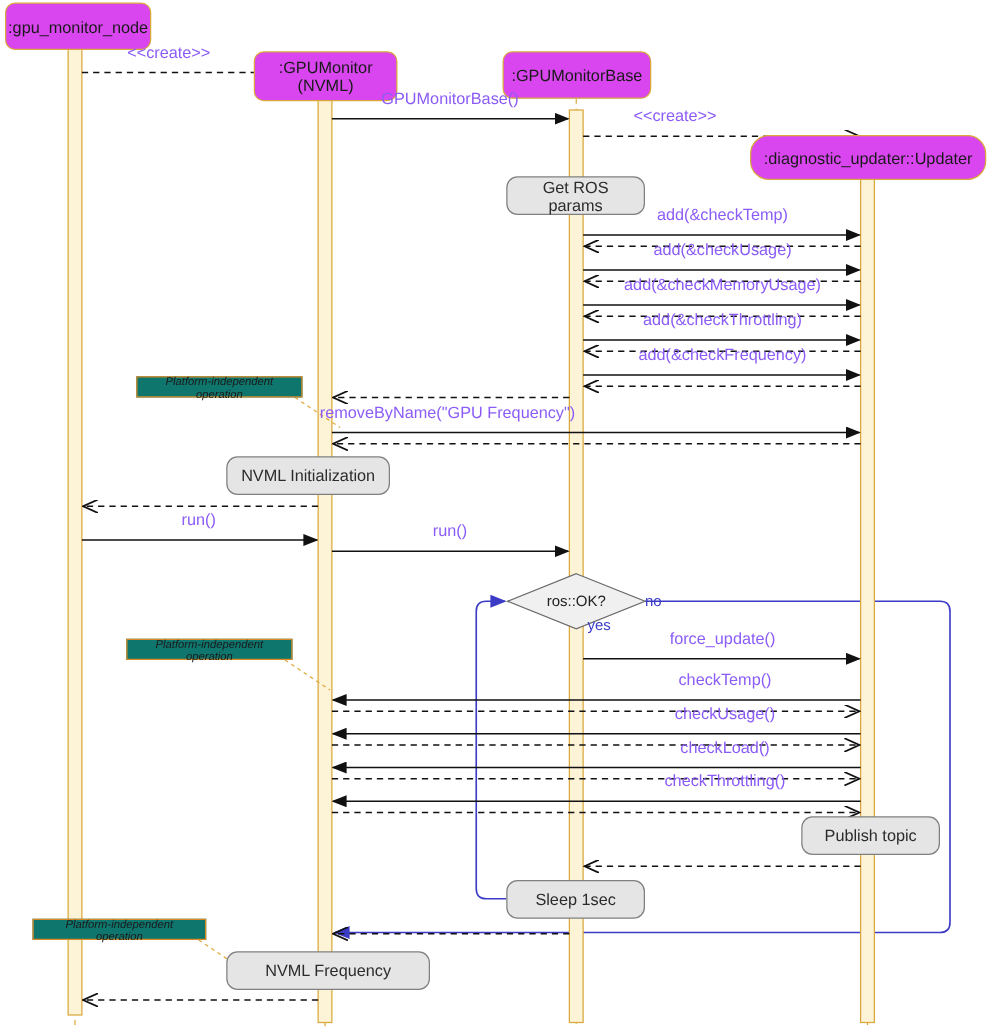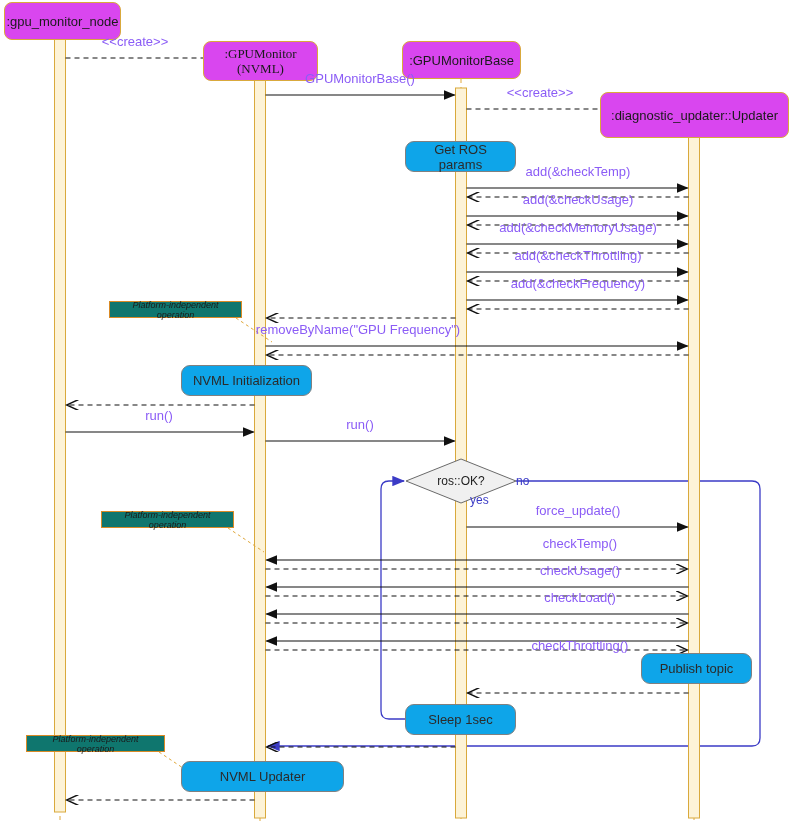--- a/index.html
+++ b/index.html
@@ -12,21 +12,21 @@
     position:absolute;box-sizing:border-box;
     background:#d946ef;border:1px solid #d9a93c;border-radius:8px;
     color:#1a1a1a;font-size:13px;line-height:15px;
     display:flex;align-items:center;justify-content:center;text-align:center;
     padding:2px 8px;white-space:pre-line;
   }
 
   
   .note{
     position:absolute;box-sizing:border-box;
-    background:#0ea5e9;border:1px solid #808080;border-radius:9px;
+    background:#e5e5e5;border:1px solid #808080;border-radius:9px;
     color:#2b2b2b;font-size:13px;
     display:flex;align-items:center;justify-content:center;text-align:center;
     padding:2px 10px;
   }
   
   .plabel{
     position:absolute;box-sizing:border-box;
     background:#0f766e;border:1px solid #d98a26;
     color:#1a1a1a;font-size:9px;font-style:italic;
     display:flex;align-items:center;justify-content:center;text-align:center;
@@ -115,48 +115,48 @@
         <line x1="159" y1="752" x2="195" y2="776" stroke="#e0a83c" stroke-width="1" stroke-dasharray="3,3"></line>
       </g>
     <g id="g-decision">
         <polygon points="461,459 516,481 461,503 406,481" fill="#f0f0f0" stroke="#6a6a6a" stroke-width="1"></polygon>
         <text x="461" y="485" text-anchor="middle" font-size="12" font-family="&quot;Liberation Sans&quot;,&quot;DejaVu Sans&quot;,sans-serif" fill="#222">ros::OK?</text>
       </g>
   </svg>
 
   <div id="participants-layer">
       <div class="participant" style="left: 4px; top: 2px; width: 117px; height: 38px;">:gpu_monitor_node</div>
-      <div class="participant" style="left: 203px; top: 41px; width: 115px; height: 40px; font-family: Liberation Serif, serif;">:GPUMonitor
+      <div class="participant" style="left: 203px; top: 41px; width: 115px; height: 40px;">:GPUMonitor
 (NVML)</div>
       <div class="participant" style="left: 402px; top: 41px; width: 119px; height: 38px; text-align: right;">:GPUMonitorBase</div>
-      <div class="participant" style="left: 600px; top: 92px; width: 189px; height: 46px;">:diagnostic_updater::Updater</div>
+      <div class="participant" style="left: 600px; top: 108px; width: 189px; height: 36px; border-radius: 15px;">:diagnostic_updater::Updater</div>
     </div>
   <div id="notes-layer">
       <div class="note" style="left: 405px; top: 141px; width: 111px; height: 31px;">Get ROS params</div>
       <div class="note" style="left: 181px; top: 365px; width: 131px; height: 31px;">NVML Initialization</div>
       <div class="note" style="left: 641px; top: 653px; width: 111px; height: 31px;">Publish topic</div>
       <div class="note" style="left: 405px; top: 704px; width: 111px; height: 31px;">Sleep 1sec</div>
-      <div class="note" style="left: 181px; top: 761px; width: 163px; height: 31px;">NVML Updater</div>
+      <div class="note" style="left: 181px; top: 761px; width: 163px; height: 31px;">NVML Frequency</div>
       <div class="plabel" style="left: 109px; top: 301px; width: 133px; height: 17px;">Platform-independent operation</div>
       <div class="plabel" style="left: 101px; top: 511px; width: 133px; height: 17px;">Platform-independent operation</div>
       <div class="plabel" style="left: 26px; top: 735px; width: 139px; height: 17px;">Platform-independent operation</div>
     </div>
   <div id="labels-layer">
       <div class="msg-label ctr" style="left: 135px; top: 34px;">&lt;&lt;create&gt;&gt;</div>
       <div class="msg-label ctr" style="left: 360px; top: 71px;">GPUMonitorBase()</div>
       <div class="msg-label ctr" style="left: 540px; top: 85px;">&lt;&lt;create&gt;&gt;</div>
       <div class="msg-label ctr" style="left: 578px; top: 164px;">add(&amp;checkTemp)</div>
       <div class="msg-label ctr" style="left: 578px; top: 192px;">add(&amp;checkUsage)</div>
       <div class="msg-label ctr" style="left: 578px; top: 220px;">add(&amp;checkMemoryUsage)</div>
       <div class="msg-label ctr" style="left: 578px; top: 248px;">add(&amp;checkThrottling)</div>
       <div class="msg-label ctr" style="left: 578px; top: 276px;">add(&amp;checkFrequency)</div>
       <div class="msg-label ctr" style="left: 358px; top: 322px;">removeByName("GPU Frequency")</div>
       <div class="msg-label ctr" style="left: 159px; top: 408px;">run()</div>
       <div class="msg-label ctr" style="left: 360px; top: 417px;">run()</div>
       <div class="msg-label ctr" style="left: 578px; top: 503px;">force_update()</div>
       <div class="msg-label ctr" style="left: 580px; top: 536px;">checkTemp()</div>
       <div class="msg-label ctr" style="left: 580px; top: 563px;">checkUsage()</div>
       <div class="msg-label ctr" style="left: 580px; top: 590px;">checkLoad()</div>
-      <div class="msg-label ctr" style="left: 580px; top: 638px; text-align: right;">checkThrottling()</div>
+      <div class="msg-label ctr" style="left: 580px; top: 617px; text-align: right;">checkThrottling()</div>
       <div class="blue-label" style="left: 470px; top: 493px;">yes</div>
       <div class="blue-label" style="left: 516px; top: 474px;">no</div>
     </div>
 </div>
 
 </body></html>

